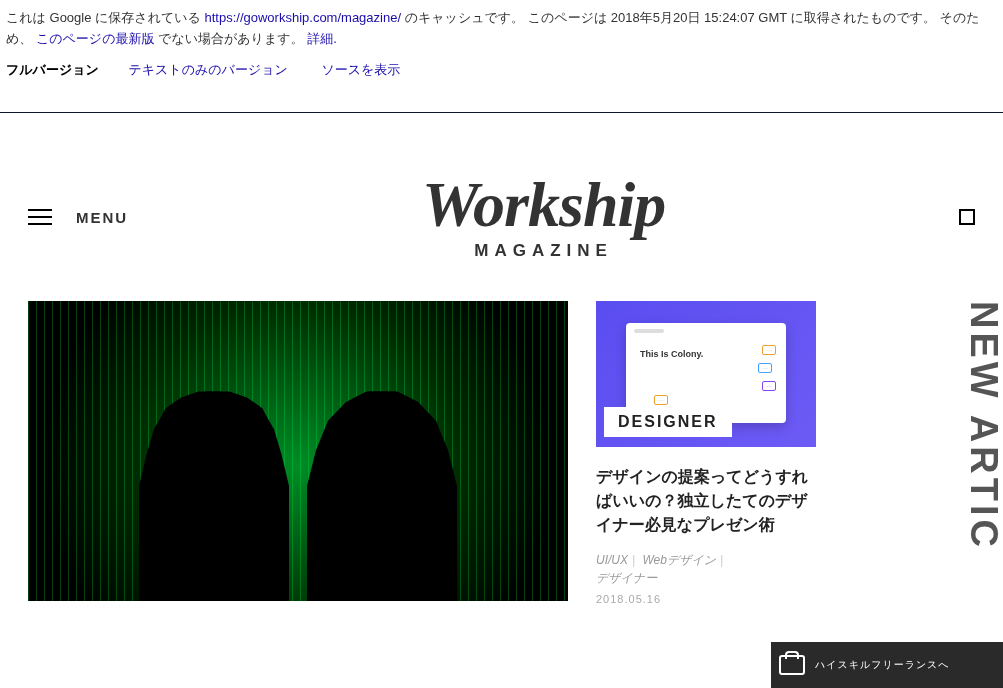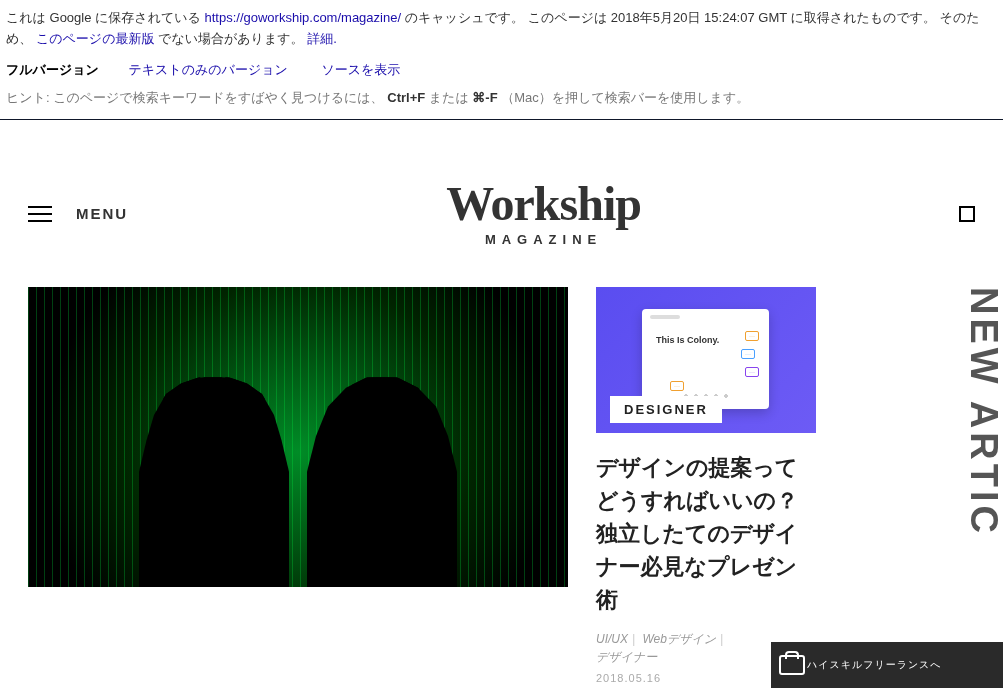--- a/index.html
+++ b/index.html
@@ -11,21 +11,21 @@
     }
     
     
     .cache-header {
       padding: 8px 6px 10px;
       font-size: 13px;
       line-height: 1.6;
       border-bottom: 1px solid #0f172a;
     }
     .cache-header a { color: #1a0dab; text-decoration: none; }
-    .cache-tabs { margin: 10px 0 8px; font-size: 13px; }
+    .cache-tabs { margin: 10px 0 22px; font-size: 13px; }
     .cache-tab-active { font-weight: bold; color: #000; margin-right: 26px; }
     .cache-tab-link { color: #1a0dab; cursor: pointer; margin-right: 30px; }
     .hint { color: #777; font-size: 13px; margin-top: 4px; }
     .hint b { color: #333; font-weight: bold; }
     
     
     .site-header {
       display: flex;
       align-items: center;
       justify-content: space-between;
@@ -35,27 +35,28 @@
     .hamburger {
       width: 24px; height: 16px;
       display: flex; flex-direction: column; justify-content: space-between;
     }
     .hamburger span { display: block; height: 2px; background: #000; width: 100%; }
     .menu-label { font-size: 15px; letter-spacing: 2px; font-weight: 600; }
     
     .logo { text-align: center; }
     .logo-script {
       font-family: 'Brush Script MT', cursive;
-      font-size: 48px;
+      font-size: 64px;
       font-weight: bold;
+      font-style: italic;
       letter-spacing: -1px;
       line-height: 1;
     }
     .logo-sub {
-      font-size: 13px;
+      font-size: 17px;
       letter-spacing: 6px;
       font-weight: 700;
       margin-top: 4px;
     }
     
     .search-btn {
       width: 16px; height: 16px; border: 2px solid #000; cursor: pointer;
     }
     
     
@@ -94,45 +95,45 @@
     
     .side-col { width: 220px; }
     .card { width: 100%; }
     .card-thumb {
       width: 220px; height: 146px;
       background: linear-gradient(135deg, #5a4df0, #6d5bf5);
       position: relative;
       overflow: hidden;
     }
     .mock-window {
-      position: absolute; top: 22px; left: 46px; width: 127px; height: 100px;
+      position: absolute; top: 22px; left: 30px; width: 160px; height: 100px;
       background: #fff; border-radius: 4px;
       box-shadow: 0 4px 12px rgba(0,0,0,0.2);
     }
     .mock-window::before {
       content:""; position:absolute; top:6px; left:8px; width:30px; height:4px;
       background: #ddd; border-radius:2px;
     }
     .mock-hero { position:absolute; top:26px; left:14px; font-size:9px; font-weight:600; color:#333; }
     .mock-box { position:absolute; border:1px solid; border-radius:2px; font-size:6px; padding:1px 3px; }
     .mock-box.b1 { top:22px; right:10px; border-color:#f0a030; color:#f0a030; }
     .mock-box.b2 { top:40px; right:14px; border-color:#4aa0ff; color:#4aa0ff; }
     .mock-box.b3 { bottom:18px; left:28px; border-color:#f0a030; color:#f0a030; }
     .mock-box.b4 { bottom:32px; right:10px; border-color:#8844ee; color:#8844ee; }
     .mock-dots { position:absolute; bottom:10px; left:50%; transform:translateX(-50%);
       width:50px; height:6px; background:
         radial-gradient(circle, #ccc 2px, transparent 2px) 0 0/10px 6px; }
     .card-cat {
-      position: absolute; bottom: 10px; left: 14px;
+      position: absolute; bottom: 10px; left: 8px;
       background: #fff; color: #222;
-      font-size: 13px; letter-spacing: 2px; font-weight: 600;
+      font-size: 16px; letter-spacing: 2px; font-weight: 600;
       padding: 6px 14px;
     }
     .card-title {
-      font-size: 22px; font-weight: 700; line-height: 1.5;
+      font-size: 16px; font-weight: 700; line-height: 1.5;
       margin-top: 18px; color: #222;
     }
     .card-tags {
       font-size: 12px; color: #999; margin-top: 14px; line-height: 1.5; font-style: italic;
     }
     .card-tags .sep { color: #ccc; margin: 0 4px; }
     .card-date { font-size: 11px; color: #aaa; letter-spacing: 1px; margin-top: 6px; }
     
     
     .vertical-label {
@@ -140,21 +141,21 @@
       writing-mode: vertical-rl;
       font-size: 38px; font-weight: 800; letter-spacing: 4px;
       color: #555;
     }
     
     
     .ad-banner {
       position: fixed; bottom: 0; right: 0;
       width: 232px; height: 46px;
       background: #2a2a2a; color: #fff;
-      display: flex; align-items: center; gap: 2px;
+      display: flex; align-items: center; gap: 10px;
       padding: 0 8px;
       font-size: 11px;
     }
     .ad-icon {
       width: 26px; height: 20px; border: 2px solid #fff; border-radius: 3px;
       position: relative;
     }
     .ad-icon::before { content:""; position:absolute; top:-6px; left:50%; transform:translateX(-50%);
       width:10px; height:6px; border:2px solid #fff; border-bottom:none; border-radius:4px 4px 0 0; }
     .ad-text-top { font-size: 10px; letter-spacing: 1px; }
@@ -171,27 +172,20 @@
     <a href="#">https://goworkship.com/magazine/</a>
     <span> のキャッシュです。 このページは 2018年5月20日 15:24:07 GMT に取得されたものです。 そのため、</span>
     <a href="#">このページの最新版</a>
     <span>でない場合があります。 </span>
     <a href="#">詳細.</a>
   </div>
   <div class="cache-tabs">
     <span class="cache-tab-active">フルバージョン</span>
     <span class="cache-tab-link">テキストのみのバージョン</span>
     <span class="cache-tab-link">ソースを表示</span>
-  </div>
-  <div class="hint">
-    <span>ヒント: このページで検索キーワードをすばやく見つけるには、</span>
-    <b>Ctrl+F</b>
-    <span> または </span>
-    <b>⌘-F</b>
-    <span>（Mac）を押して検索バーを使用します。</span>
   </div>
 </div>
 
 <div class="site-header">
   <div class="menu-btn">
     <div class="hamburger">
       <span></span>
         <span></span>
         <span></span>
     </div>

